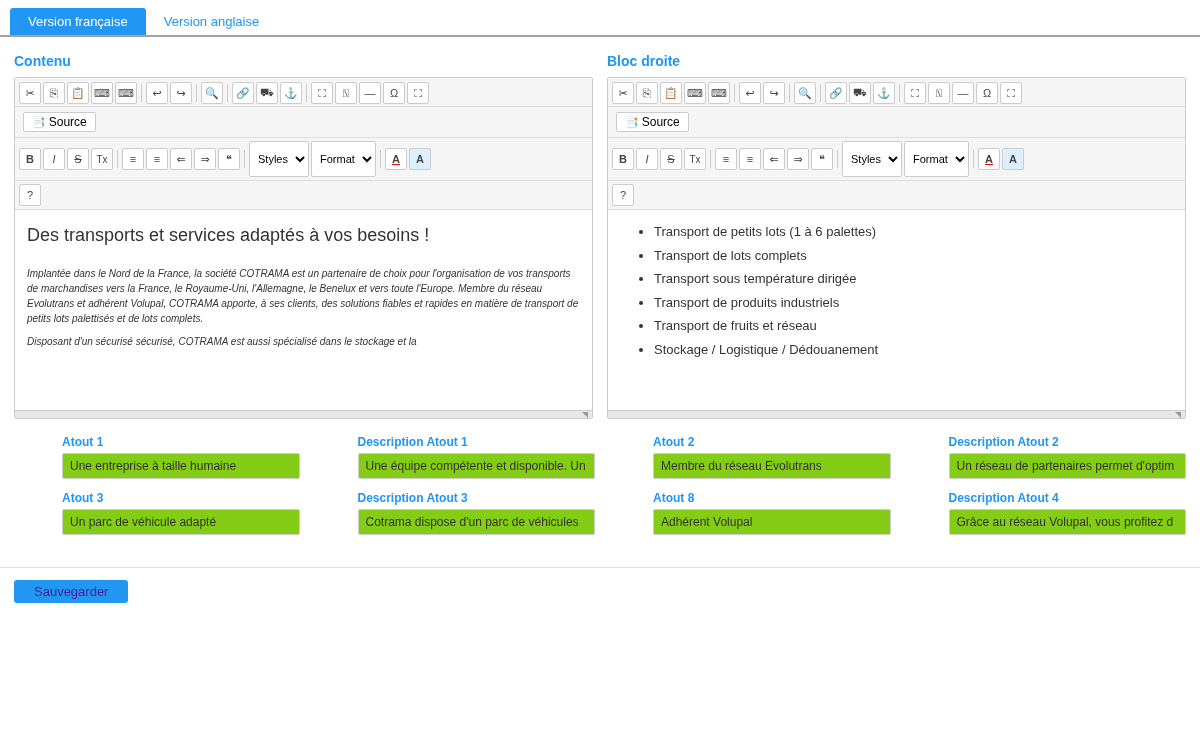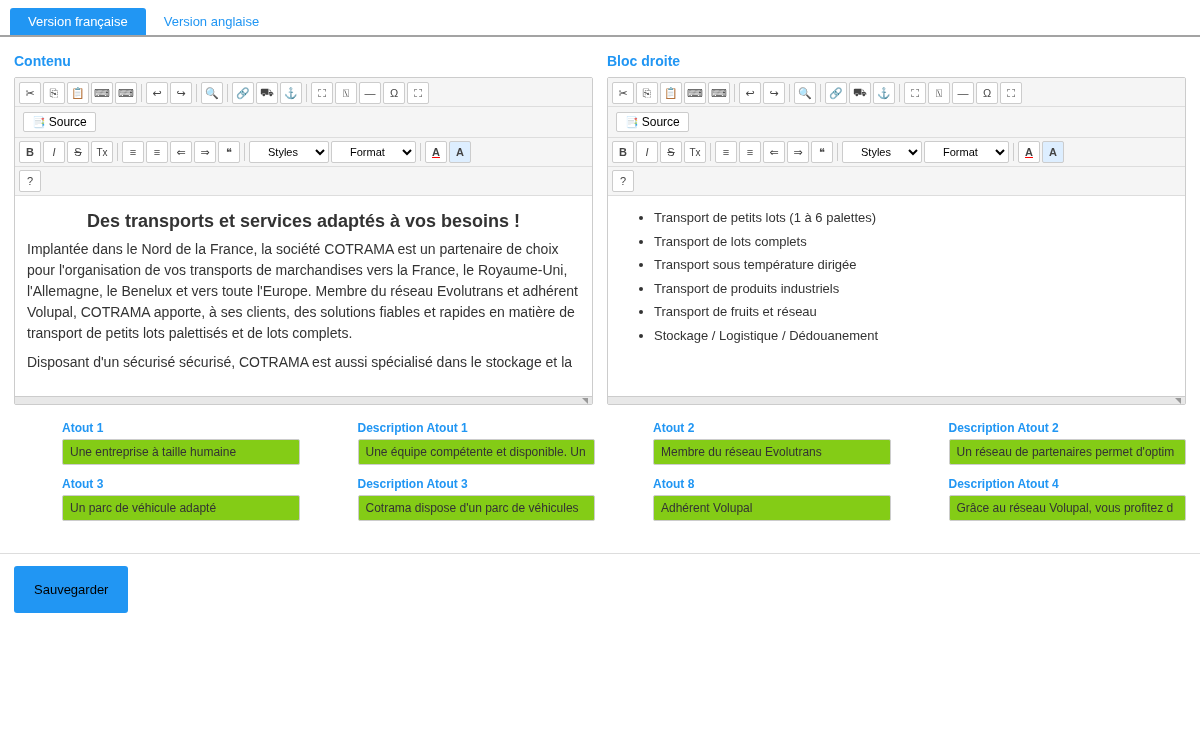--- a/index.html
+++ b/index.html
@@ -104,25 +104,25 @@
       display: flex;
       align-items: center;
       flex-wrap: wrap;
       padding: 3px 4px;
       border-bottom: 1px solid #ddd;
       background: #f5f5f5;
       gap: 2px;
     }
 
     .format-select {
-      height: 22px;
+      height: 36px;
       font-size: 11px;
       border: 1px solid #ccc;
       background: #fff;
-      padding: 0 14px;
+      padding: 0 4px;
       border-radius: 2px;
       cursor: pointer;
     }
 
     .help-row {
       padding: 3px 4px;
       border-bottom: 1px solid #ddd;
       background: #f5f5f5;
     }
     .help-btn {
@@ -147,28 +147,28 @@
       max-height: 230px;
       overflow-y: auto;
       font-size: 13px;
       line-height: 1.5;
       border: none;
       position: relative;
     }
 
     .editor-content h2 {
       font-size: 18px;
-      font-weight: bold;
-      margin-bottom: 4px;
-      text-align: center;
+      font-weight: normal;
+      margin-bottom: 17px;
     }
 
     .editor-content p {
       margin-bottom: 8px;
-      font-size: 14px;
+      font-size: 10px;
+      font-style: italic;
     }
 
     .editor-content ul {
       list-style: disc;
       padding-left: 20px;
     }
 
     .editor-content ul li {
       margin-bottom: 4px;
       font-size: 13px;
@@ -231,23 +231,23 @@
 
     
     .save-bar {
       padding: 12px 14px;
       border-top: 1px solid #ddd;
       margin-top: 16px;
     }
 
     .save-btn {
       background: #2196F3;
-      color: #000000;
+      color: #4c1d95;
       border: none;
-      padding: 16px 20px;
+      padding: 4px 20px;
       font-size: 13px;
       border-radius: 3px;
       cursor: pointer;
     }
 
     
     .tb-bold { font-weight: bold; }
     .tb-italic { font-style: italic; }
     .tb-strike { text-decoration: line-through; }
   </style>

